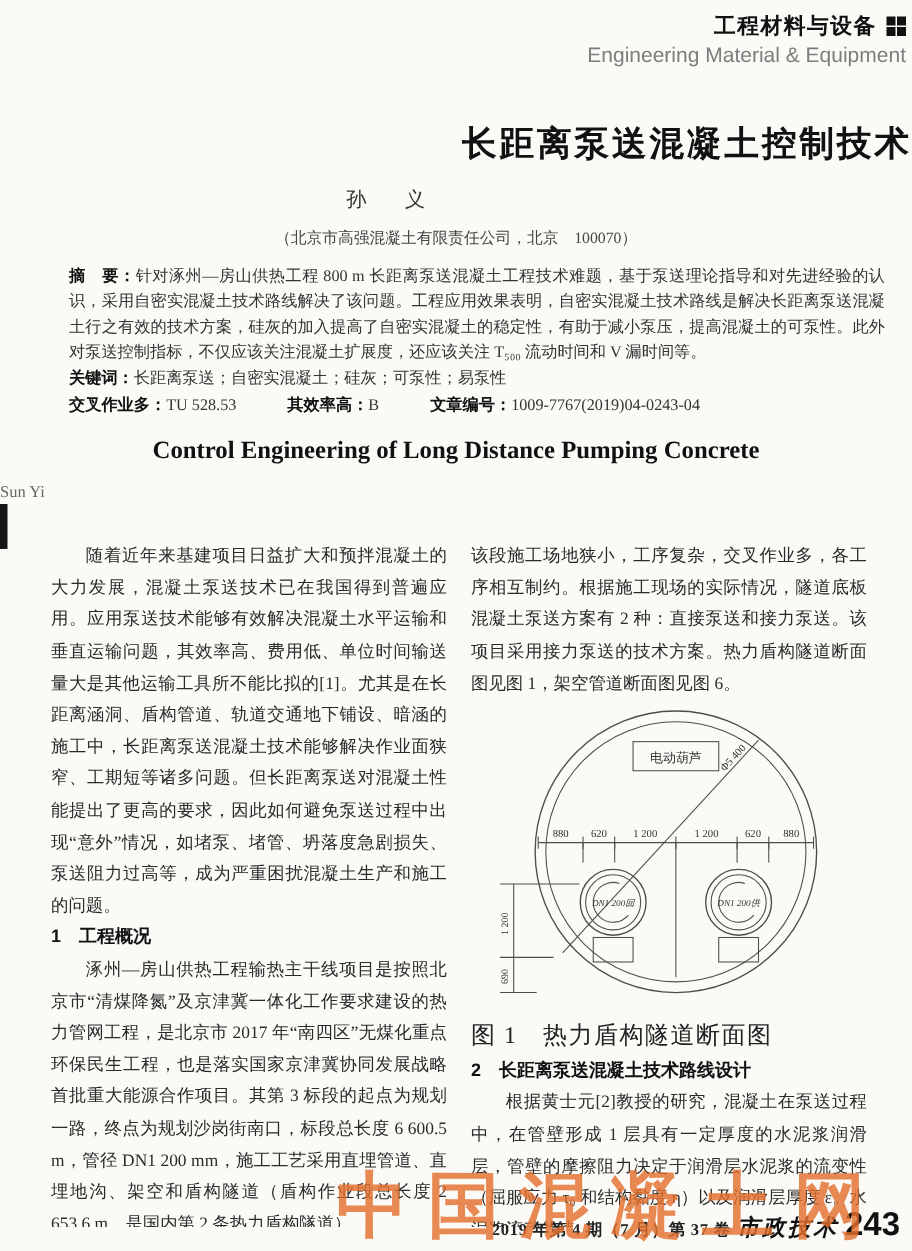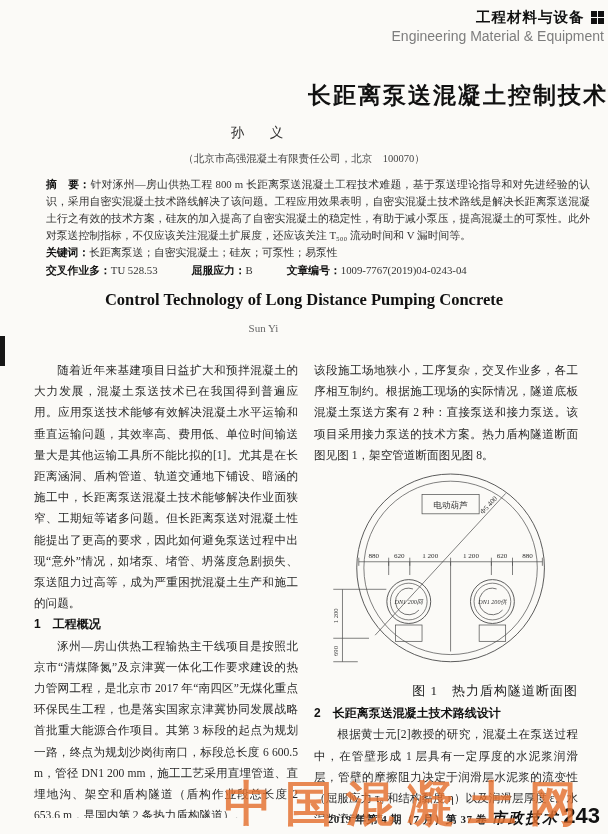--- a/index.html
+++ b/index.html
@@ -26,35 +26,35 @@
 
   
   .meta-block { position:absolute; top:176px; left:34px; width:544px; font-size:10.8px; line-height:17px; color:#333; text-align:justify;margin-left:12px; }
   .meta-block b { font-family:"Liberation Sans","DejaVu Sans",sans-serif; color:#111; }
   .meta-block p { margin:0; }
   .clc-line { margin-top:1px !important; }
   .clc-line .gap { display:inline-block; width:34px; }
 
   .title-en { position:absolute; top:290px; left:0; width:608px; margin:0; text-align:center;
     font-size:16.5px; font-weight:bold; color:#111; font-family:"Liberation Serif","DejaVu Serif",serif; }
-  .author-en { position:absolute; top:322px; left:0; width:527px; text-align:center; font-size:11px; color:#666; }
+  .author-en { position:absolute; top:322px; left:0; width:527px; text-align:left; font-size:11px; color:#666; }
 
   
   .col { position:absolute; top:360px; width:264px; height:458px; overflow:hidden;
     font-size:11.6px; line-height:21.2px; text-align:justify; color:#2a2a2a; }
   .col-left { left:34px; }
   .col-right { left:314px; }
   .col p { margin:0; }
   .col p.indent { text-indent:2em; }
   .col h3 { margin:0; font-family:"Liberation Sans","DejaVu Sans",sans-serif; font-size:12px; font-weight:bold; color:#111; line-height:21.2px; }
 
   
   .figure1 { margin:6px 0 2px 0; text-align:center; }
   .figure1 svg { display:block; margin:0 auto; }
-  .fig-caption { font-size:13px; color:#222; text-align:right; margin-top:4px; letter-spacing:1px; }
+  .fig-caption { font-size:16px; color:#222; text-align:left; margin-top:4px; letter-spacing:1px; }
   .tech-line { stroke:#4d4d4d; stroke-width:0.7; fill:none; }
   .tech-line.thick { stroke-width:0.9; }
   .svg-label { fill:#333; font-family:"Liberation Serif","DejaVu Serif",serif; }
   .svg-label.it { font-style:italic; }
 
   
   .watermark { position:absolute; left:224px; top:772px; font-size:48px; letter-spacing:13px;
     font-family:Liberation Sans, sans-serif; font-weight:bold; color:#e4702e; opacity:0.82; z-index:5; white-space:nowrap; }
   .footer { position:absolute; right:24px; top:803px; display:flex; align-items:baseline; gap:4px; }
   .footer .issue { font-size:11px; font-weight:bold; color:#222; letter-spacing:0.5px; }
@@ -80,35 +80,35 @@
     <div class="header-en">Engineering Material &amp; Equipment</div>
   </div>
 
   <h1 class="title-cn">长距离泵送混凝土控制技术</h1>
   <div class="author-cn">孙　义</div>
   <div class="affiliation">（北京市高强混凝土有限责任公司，北京　100070）</div>
 
   <div class="meta-block">
     <p><b>摘　要：</b><span>针对涿州—房山供热工程 800 m 长距离泵送混凝土工程技术难题，基于泵送理论指导和对先进经验的认识，采用自密实混凝土技术路线解决了该问题。工程应用效果表明，自密实混凝土技术路线是解决长距离泵送混凝土行之有效的技术方案，硅灰的加入提高了自密实混凝土的稳定性，有助于减小泵压，提高混凝土的可泵性。此外对泵送控制指标，不仅应该关注混凝土扩展度，还应该关注 T₅₀₀ 流动时间和 V 漏时间等。</span></p>
     <p><b>关键词：</b><span>长距离泵送；自密实混凝土；硅灰；可泵性；易泵性</span></p>
-    <p class="clc-line"><b>交叉作业多：</b><span>TU 528.53</span><span class="gap"></span><b>屈服应力：</b><span>B</span><span class="gap"></span><b>文章编号：</b><span>1009-7767(2019)04-0243-04</span></p>
+    <p class="clc-line"><b>交叉作业多：</b><span>TU 528.53</span><span class="gap"></span><b>其效率高：</b><span>B</span><span class="gap"></span><b>文章编号：</b><span>1009-7767(2019)04-0243-04</span></p>
   </div>
 
-  <h2 class="title-en">Control Technology of Long Distance Pumping Concrete</h2>
+  <h2 class="title-en">Control Engineering of Long Distance Pumping Concrete</h2>
   <div class="author-en">Sun Yi</div>
 
   <div class="col col-left">
     <p class="indent">随着近年来基建项目日益扩大和预拌混凝土的大力发展，混凝土泵送技术已在我国得到普遍应用。应用泵送技术能够有效解决混凝土水平运输和垂直运输问题，其效率高、费用低、单位时间输送量大是其他运输工具所不能比拟的[1]。尤其是在长距离涵洞、盾构管道、轨道交通地下铺设、暗涵的施工中，长距离泵送混凝土技术能够解决作业面狭窄、工期短等诸多问题。但长距离泵送对混凝土性能提出了更高的要求，因此如何避免泵送过程中出现“意外”情况，如堵泵、堵管、坍落度急剧损失、泵送阻力过高等，成为严重困扰混凝土生产和施工的问题。</p>
     <h3>1　工程概况</h3>
     <p class="indent">涿州—房山供热工程输热主干线项目是按照北京市“清煤降氮”及京津冀一体化工作要求建设的热力管网工程，是北京市 2017 年“南四区”无煤化重点环保民生工程，也是落实国家京津冀协同发展战略首批重大能源合作项目。其第 3 标段的起点为规划一路，终点为规划沙岗街南口，标段总长度 6 600.5 m，管径 DN1 200 mm，施工工艺采用直埋管道、直埋地沟、架空和盾构隧道（盾构作业段总长度 2 653.6 m，是国内第 2 条热力盾构隧道）。</p>
 
   </div>
 
   <div class="col col-right">
-    <p>该段施工场地狭小，工序复杂，交叉作业多，各工序相互制约。根据施工现场的实际情况，隧道底板混凝土泵送方案有 2 种：直接泵送和接力泵送。该项目采用接力泵送的技术方案。热力盾构隧道断面图见图 1，架空管道断面图见图 8。</p>
+    <p>该段施工场地狭小，工序复杂，交叉作业多，各工序相互制约。根据施工现场的实际情况，隧道底板混凝土泵送方案有 2 种：直接泵送和接力泵送。该项目采用接力泵送的技术方案。热力盾构隧道断面图见图 1，架空管道断面图见图 6。</p>
 
     <div class="figure1">
       <svg viewBox="0 0 235 200" width="240" height="204">
 
         <circle class="tech-line thick" cx="122" cy="94" r="92"></circle>
         <circle class="tech-line" cx="122" cy="94" r="85"></circle>
 
         <rect class="tech-line" x="94" y="22" width="56" height="19"></rect>
         <text class="svg-label" x="122" y="35.5" font-size="8.5" text-anchor="middle">电动葫芦</text>
 

